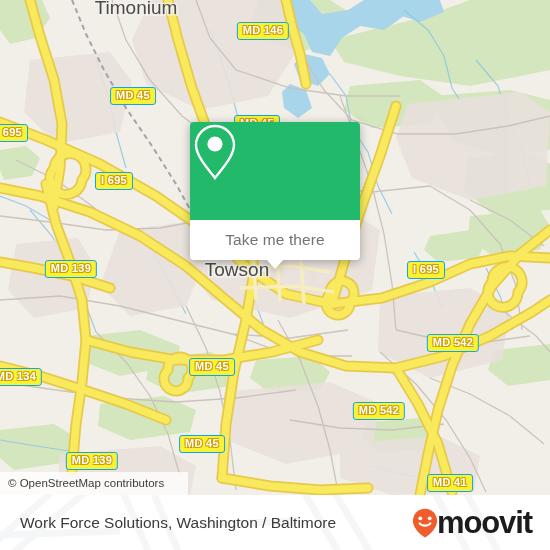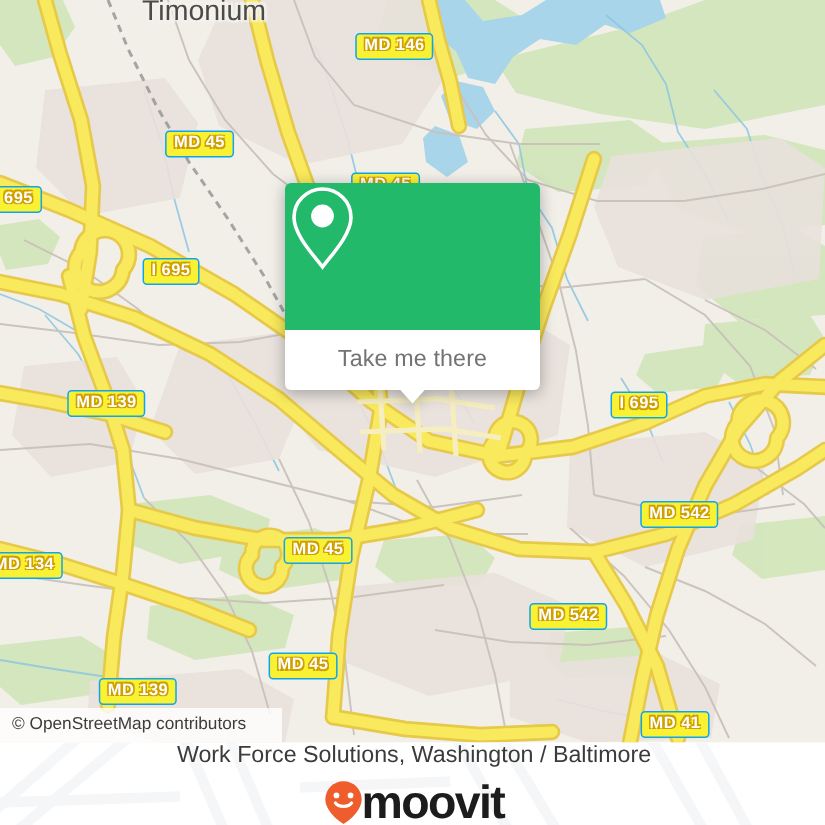--- a/index.html
+++ b/index.html
@@ -103,21 +103,20 @@
   #footer-watermark{
     position:absolute;left:0;top:0;width:550px;height:55px;
     opacity:.55;
   }
   #footer-inner{
     position:relative;
     width:550px;height:55px;
     display:flex;align-items:center;justify-content:space-between;
     padding:0 18px 0 20px;
     box-sizing:border-box;
-    flex-direction:column;
   }
   #footer-title{
     color:#3b3b3b;
     font-size:15.5px;
     white-space:nowrap;
   }
   #brand{display:flex;align-items:center;gap:0px;}
   #brand-mark{width:26px;height:30px;flex:none;}
   #brand-word{
     color:#1c1c1c;
@@ -282,20 +281,21 @@
         <path d="M236,252 L290,250 L322,256"></path>
         <path d="M238,268 L292,266 L330,272"></path>
         <path d="M240,288 L296,286 L334,292"></path>
         <path d="M252,240 L256,300"></path>
         <path d="M276,240 L280,302"></path>
         <path d="M300,244 L304,304"></path>
       </g>
     </svg>
 
     <div class="place-label" style="left:136px;top:8px;">Timonium</div>
+    <div class="place-label" style="left:237px;top:270px;">Towson</div>
 
     <div class="shield" style="left:263px;top:31px;">MD 146</div>
     <div class="shield" style="left:133px;top:96px;">MD 45</div>
     <div class="shield" style="left:9px;top:133px;">I 695</div>
     <div class="shield" style="left:257px;top:124px;">MD 45</div>
     <div class="shield" style="left:114px;top:181px;">I 695</div>
     <div class="shield" style="left:71px;top:269px;">MD 139</div>
     <div class="shield" style="left:426px;top:270px;">I 695</div>
     <div class="shield" style="left:453px;top:343px;">MD 542</div>
     <div class="shield" style="left:212px;top:367px;">MD 45</div>

